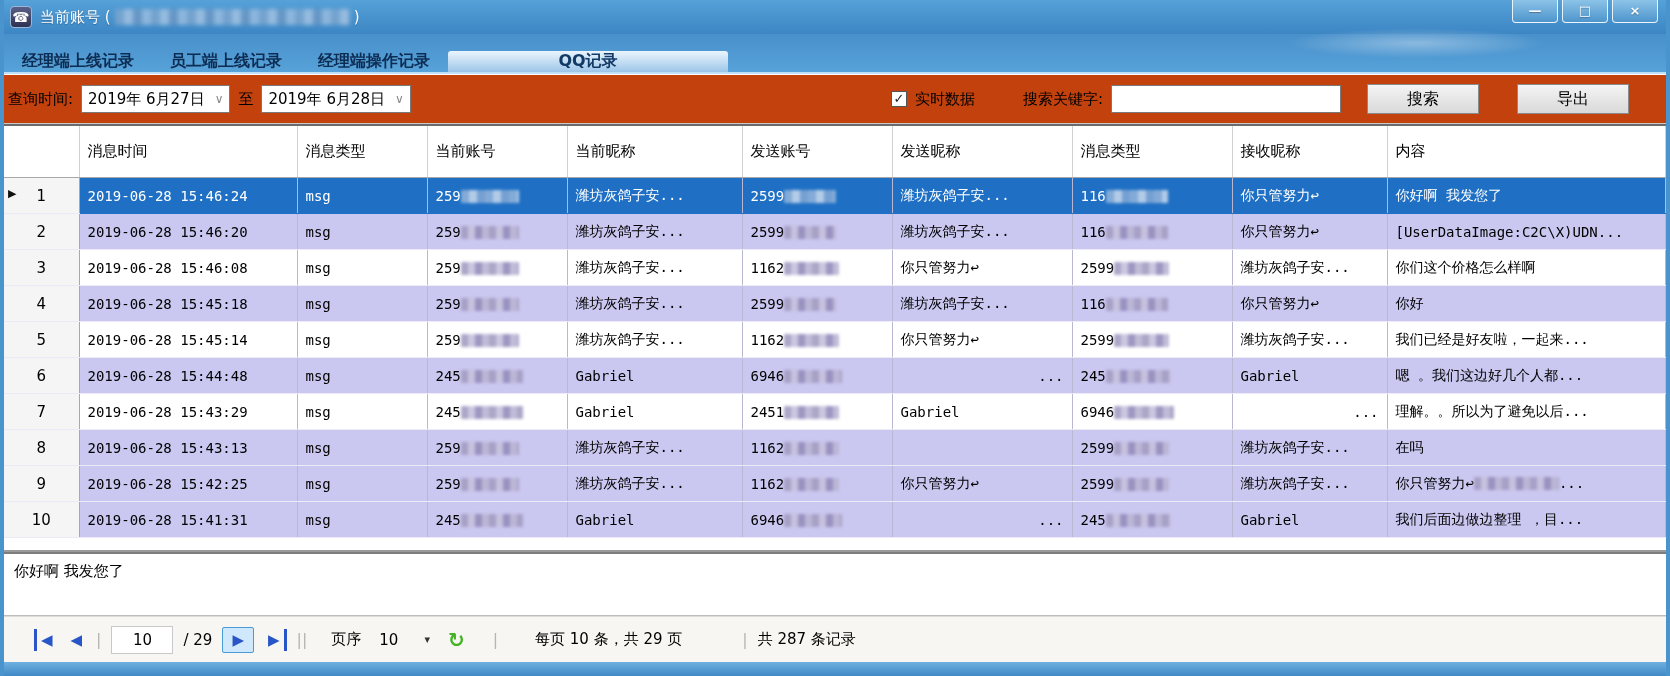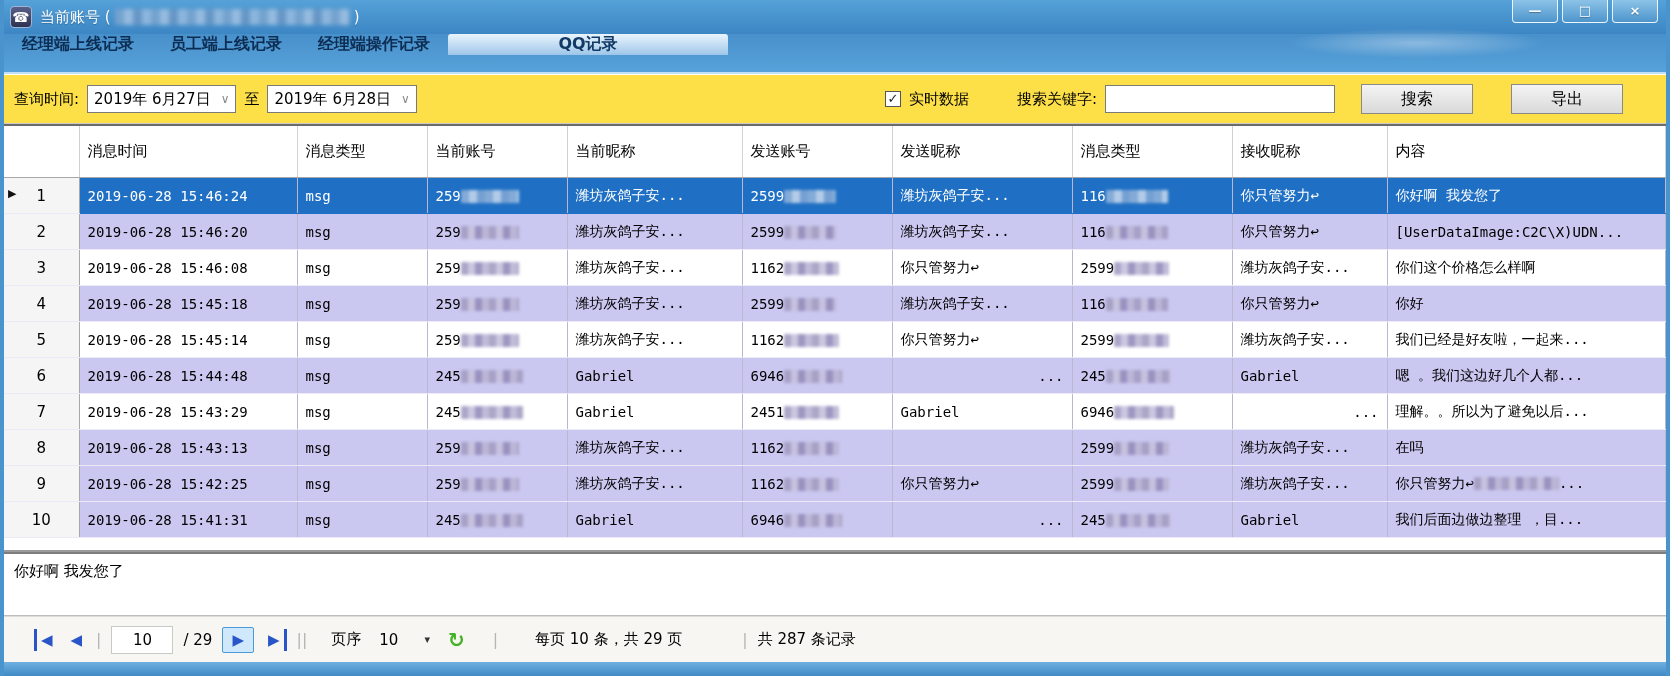--- a/index.html
+++ b/index.html
@@ -29,33 +29,33 @@
   .winbtns { position:absolute; right:8px; top:0; display:flex; gap:4px; }
   .winbtn { width:46px; height:23px; border:1px solid rgba(255,255,255,.85);
     border-radius:0 0 4px 4px; border-top:none;
     background:linear-gradient(180deg,#8cc3e8,#4e95cc);
     color:#fff; font-weight:bold; font-size:13px; line-height:21px; text-align:center;
     text-shadow:0 1px 1px rgba(0,0,0,.3); }
 
   
   .tabstrip { height:40px; flex:0 0 40px; position:relative;
     background:linear-gradient(180deg,#4890cb,#57a2d9);
-    border-bottom:2px solid #bfe0f5; display:flex; align-items:flex-start; }
+    border-bottom:2px solid #bfe0f5; display:flex; align-items:flex-end; }
   .tabstrip::after { content:""; position:absolute; right:120px; top:-6px; width:260px; height:30px;
     background:radial-gradient(ellipse at center,rgba(255,255,255,.35),rgba(255,255,255,0) 70%); pointer-events:none; }
   .tab { display:flex; align-items:center; padding:0 18px; font-size:16px;
     color:#0c2c52; font-weight:bold; }
   .tab.active { min-width:280px; justify-content:center;
     background:linear-gradient(180deg,#eaf5fd,#a9cdec 85%,#9cc4e8);
     border-radius:3px 3px 0 0; color:#123a66; }
 
   
-  .querybar { height:50px; flex:0 0 50px; background:#fde047;
+  .querybar { height:50px; flex:0 0 50px; background:#c2410c;
     border-top:1px solid #fdfdfd; border-bottom:1px solid #c9c9c9;
-    display:flex; align-items:center; padding:0 10px; gap:8px; font-size:15px; }
+    display:flex; align-items:center; padding:0 4px; gap:8px; font-size:15px; }
   .combo { background:#fff; border:1px solid #7a7a7a; height:28px; display:flex;
     align-items:center; padding:0 6px; gap:10px; font-size:15px; }
   .combo .chev { color:#8a8a8a; font-size:12px; }
   .checkbox { width:16px; height:16px; border:1px solid #555; background:#fff;
     color:#222; font-size:13px; line-height:14px; text-align:center; font-weight:bold; }
   .textinput { width:230px; height:28px; background:#fff; border:1px solid #7a7a7a; }
   .btn { width:112px; height:30px; background:linear-gradient(180deg,#f4f4f4,#d9d9d9);
     border:1px solid #8a8a8a; font-size:16px; text-align:center; line-height:28px; }
 
   

